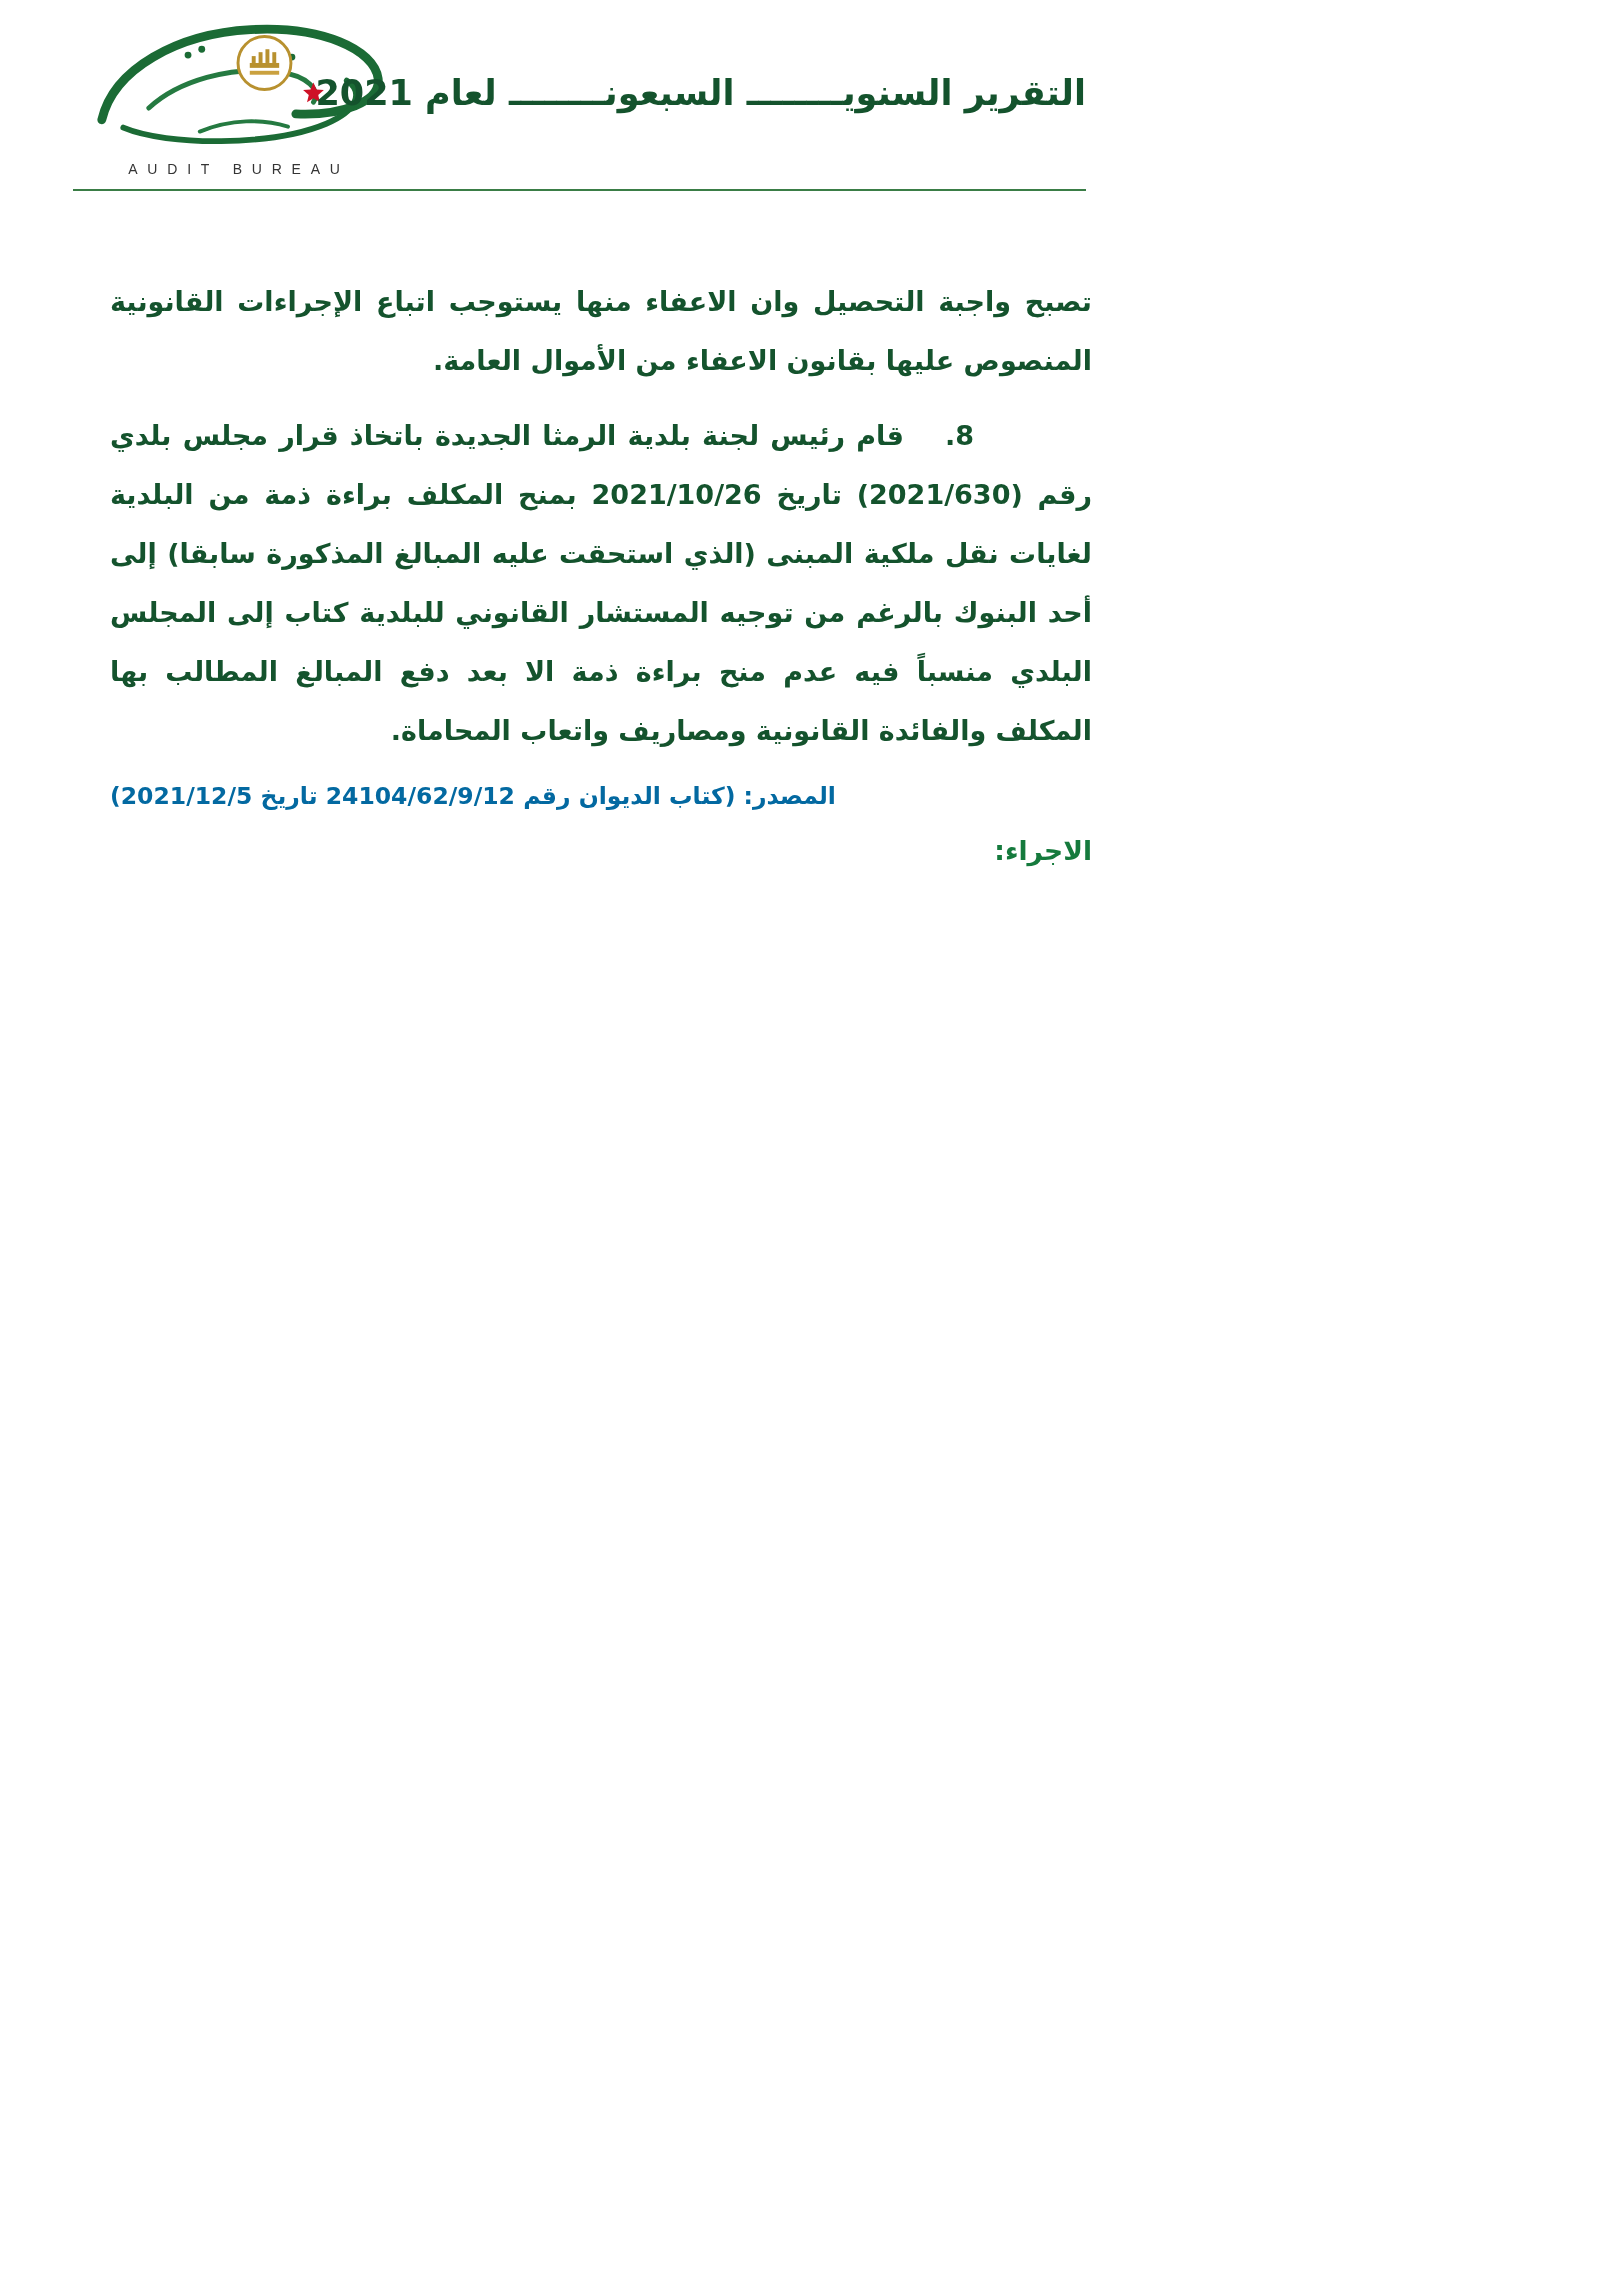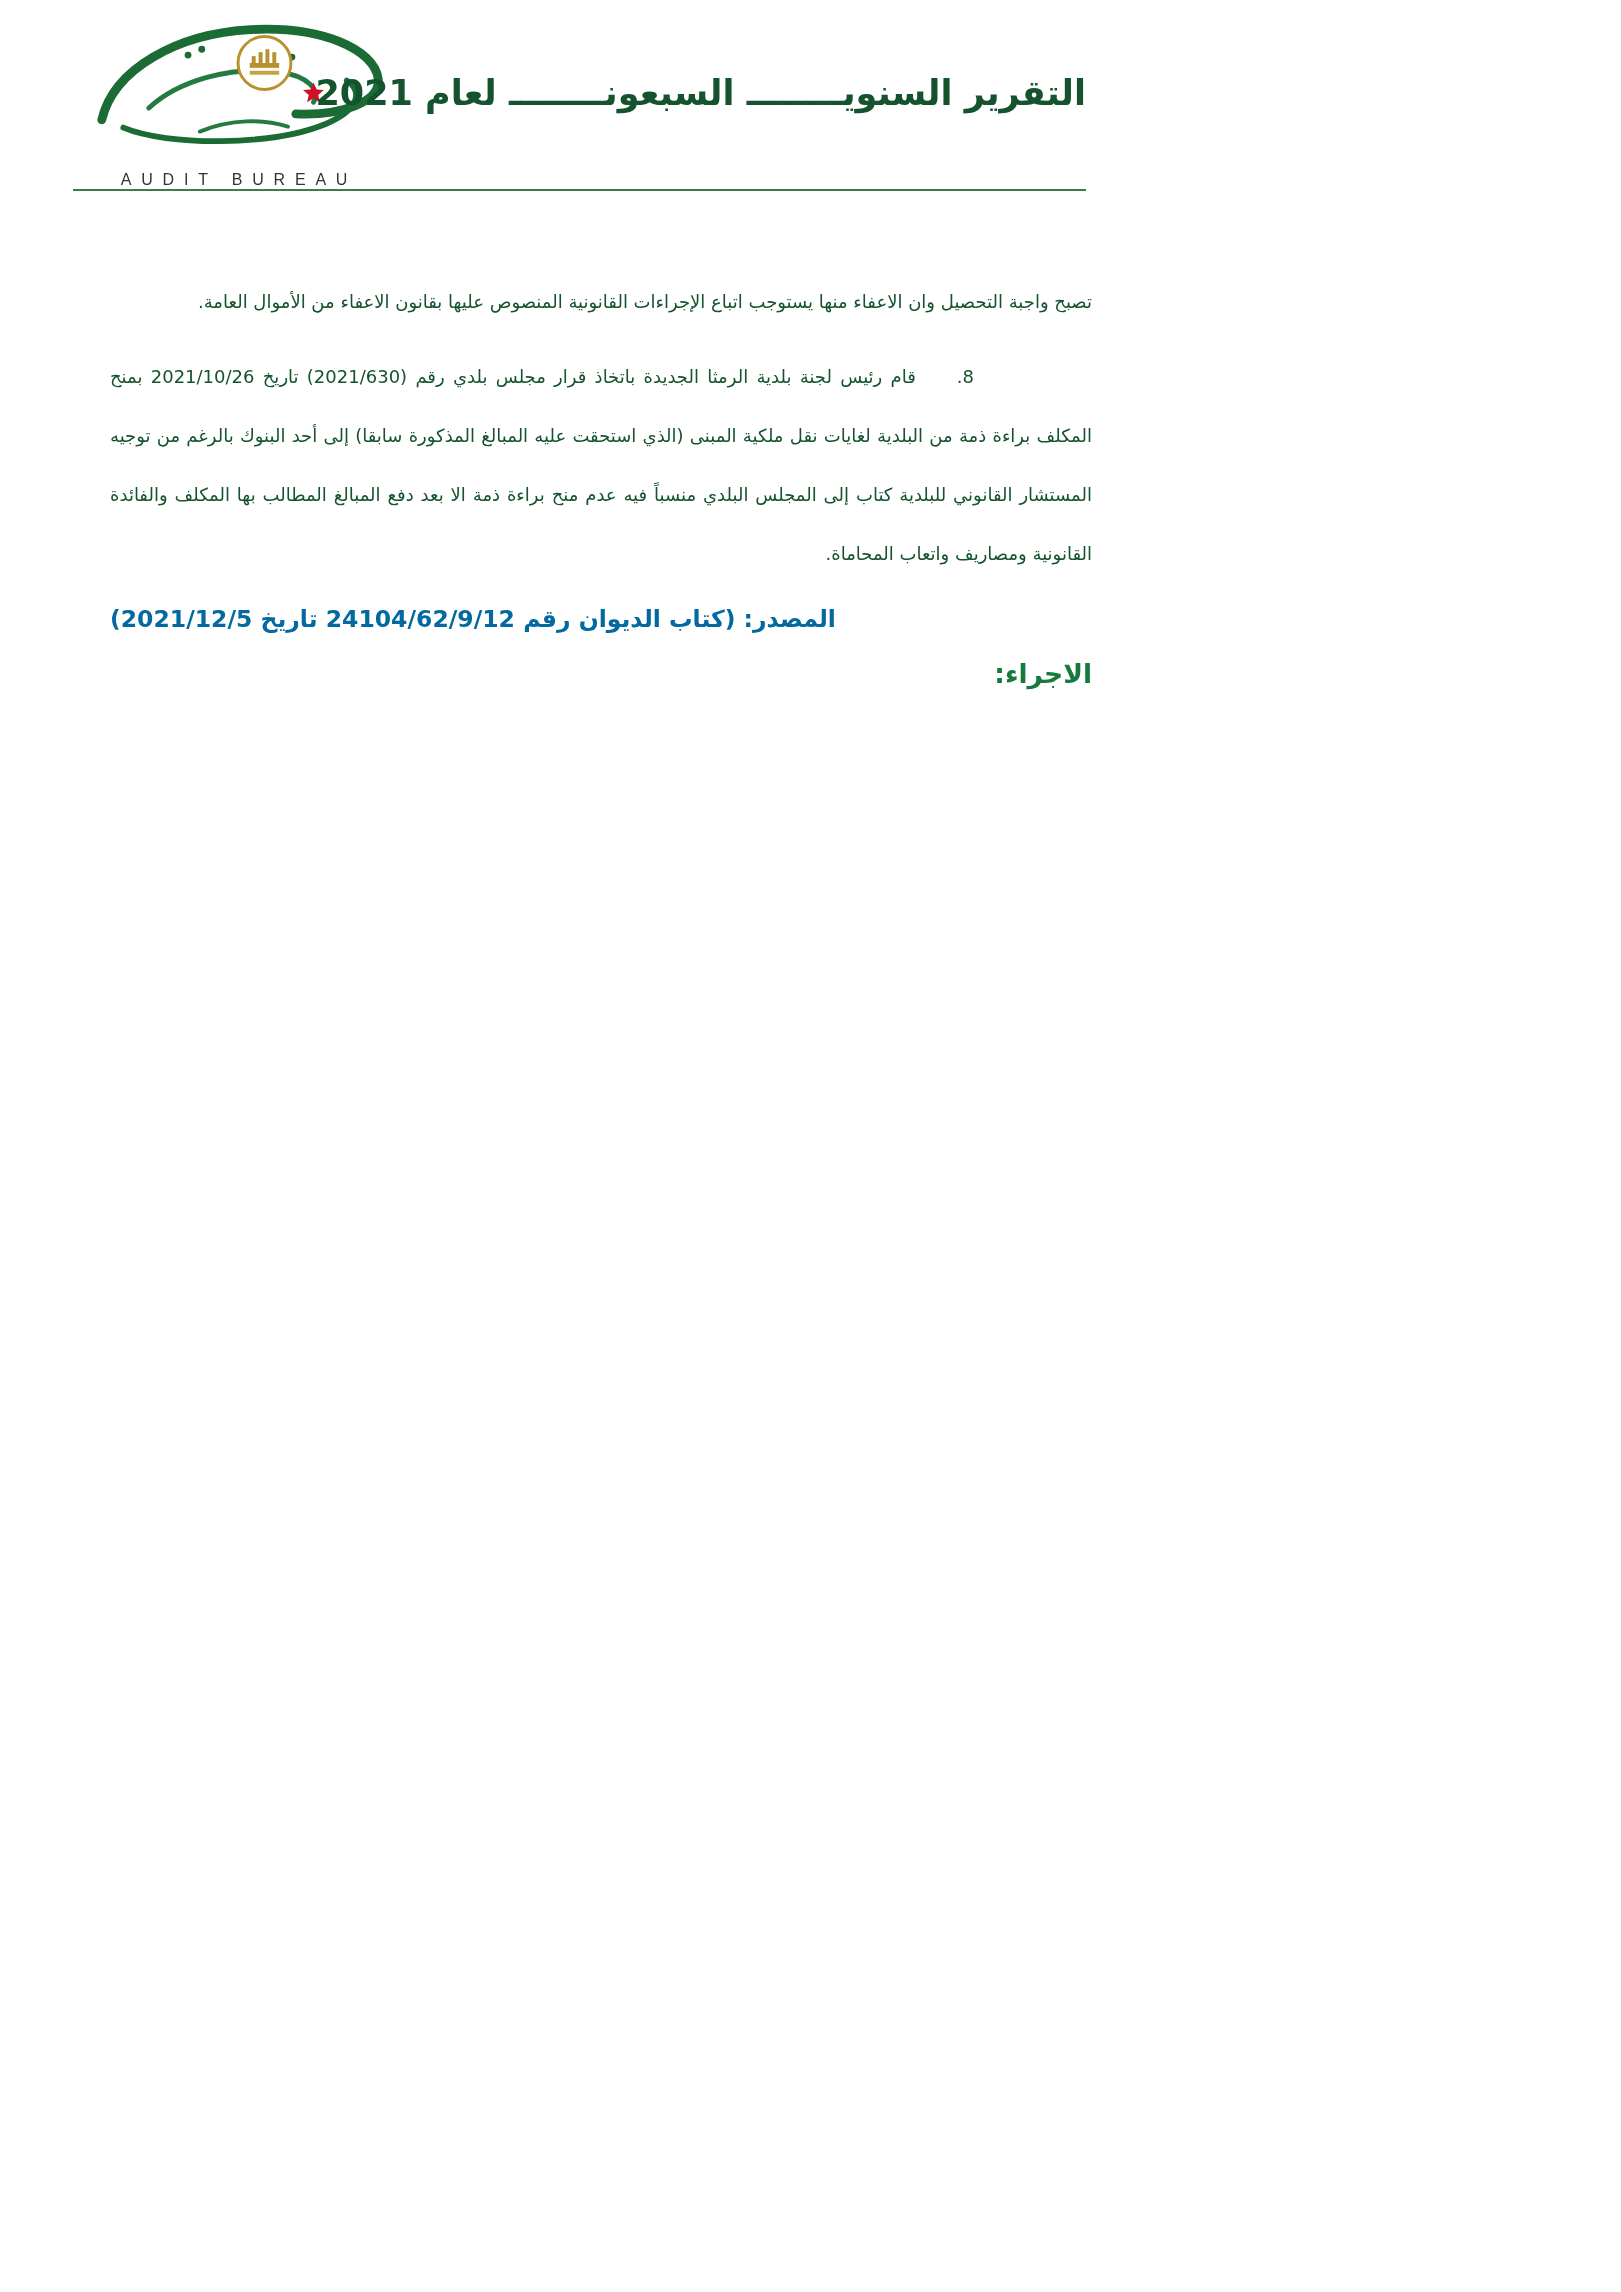--- a/index.html
+++ b/index.html
@@ -15,23 +15,23 @@
 
   
   .logo {
     position: absolute;
     left: 84px;
     top: 11.8px;
     width: 310px;
   }
   .logo svg { display: block; }
   .logo-caption {
-    margin-top: 12px;
+    margin-top: 2px;
     font-family: "Liberation Sans", sans-serif;
-    font-size: 16px;
+    font-size: 14px;
     font-weight: 500;
     letter-spacing: 9.8px;
     color: #343434;
     text-align: center;
     white-space: nowrap;
   }
   .header-title {
     position: absolute;
     top: 73px;
     right: 535px;           
@@ -52,23 +52,23 @@
   
   .content {
     position: absolute;
     top: 272px;
     left: 110px;
     width: 982px;
     direction: rtl;
     color: #14532d;
   }
   .para {
-    font-size: 18px;
+    font-size: 27px;
     line-height: 59px;
-    font-weight: normal;
+    font-weight: bold;
     text-align: justify;
     margin-bottom: 15.7px;
   }
   .item { text-indent: 118px; }
   .item-number {
     display: inline;
     margin-left: 41px;   
   }
   .source-line {
     direction: rtl;

